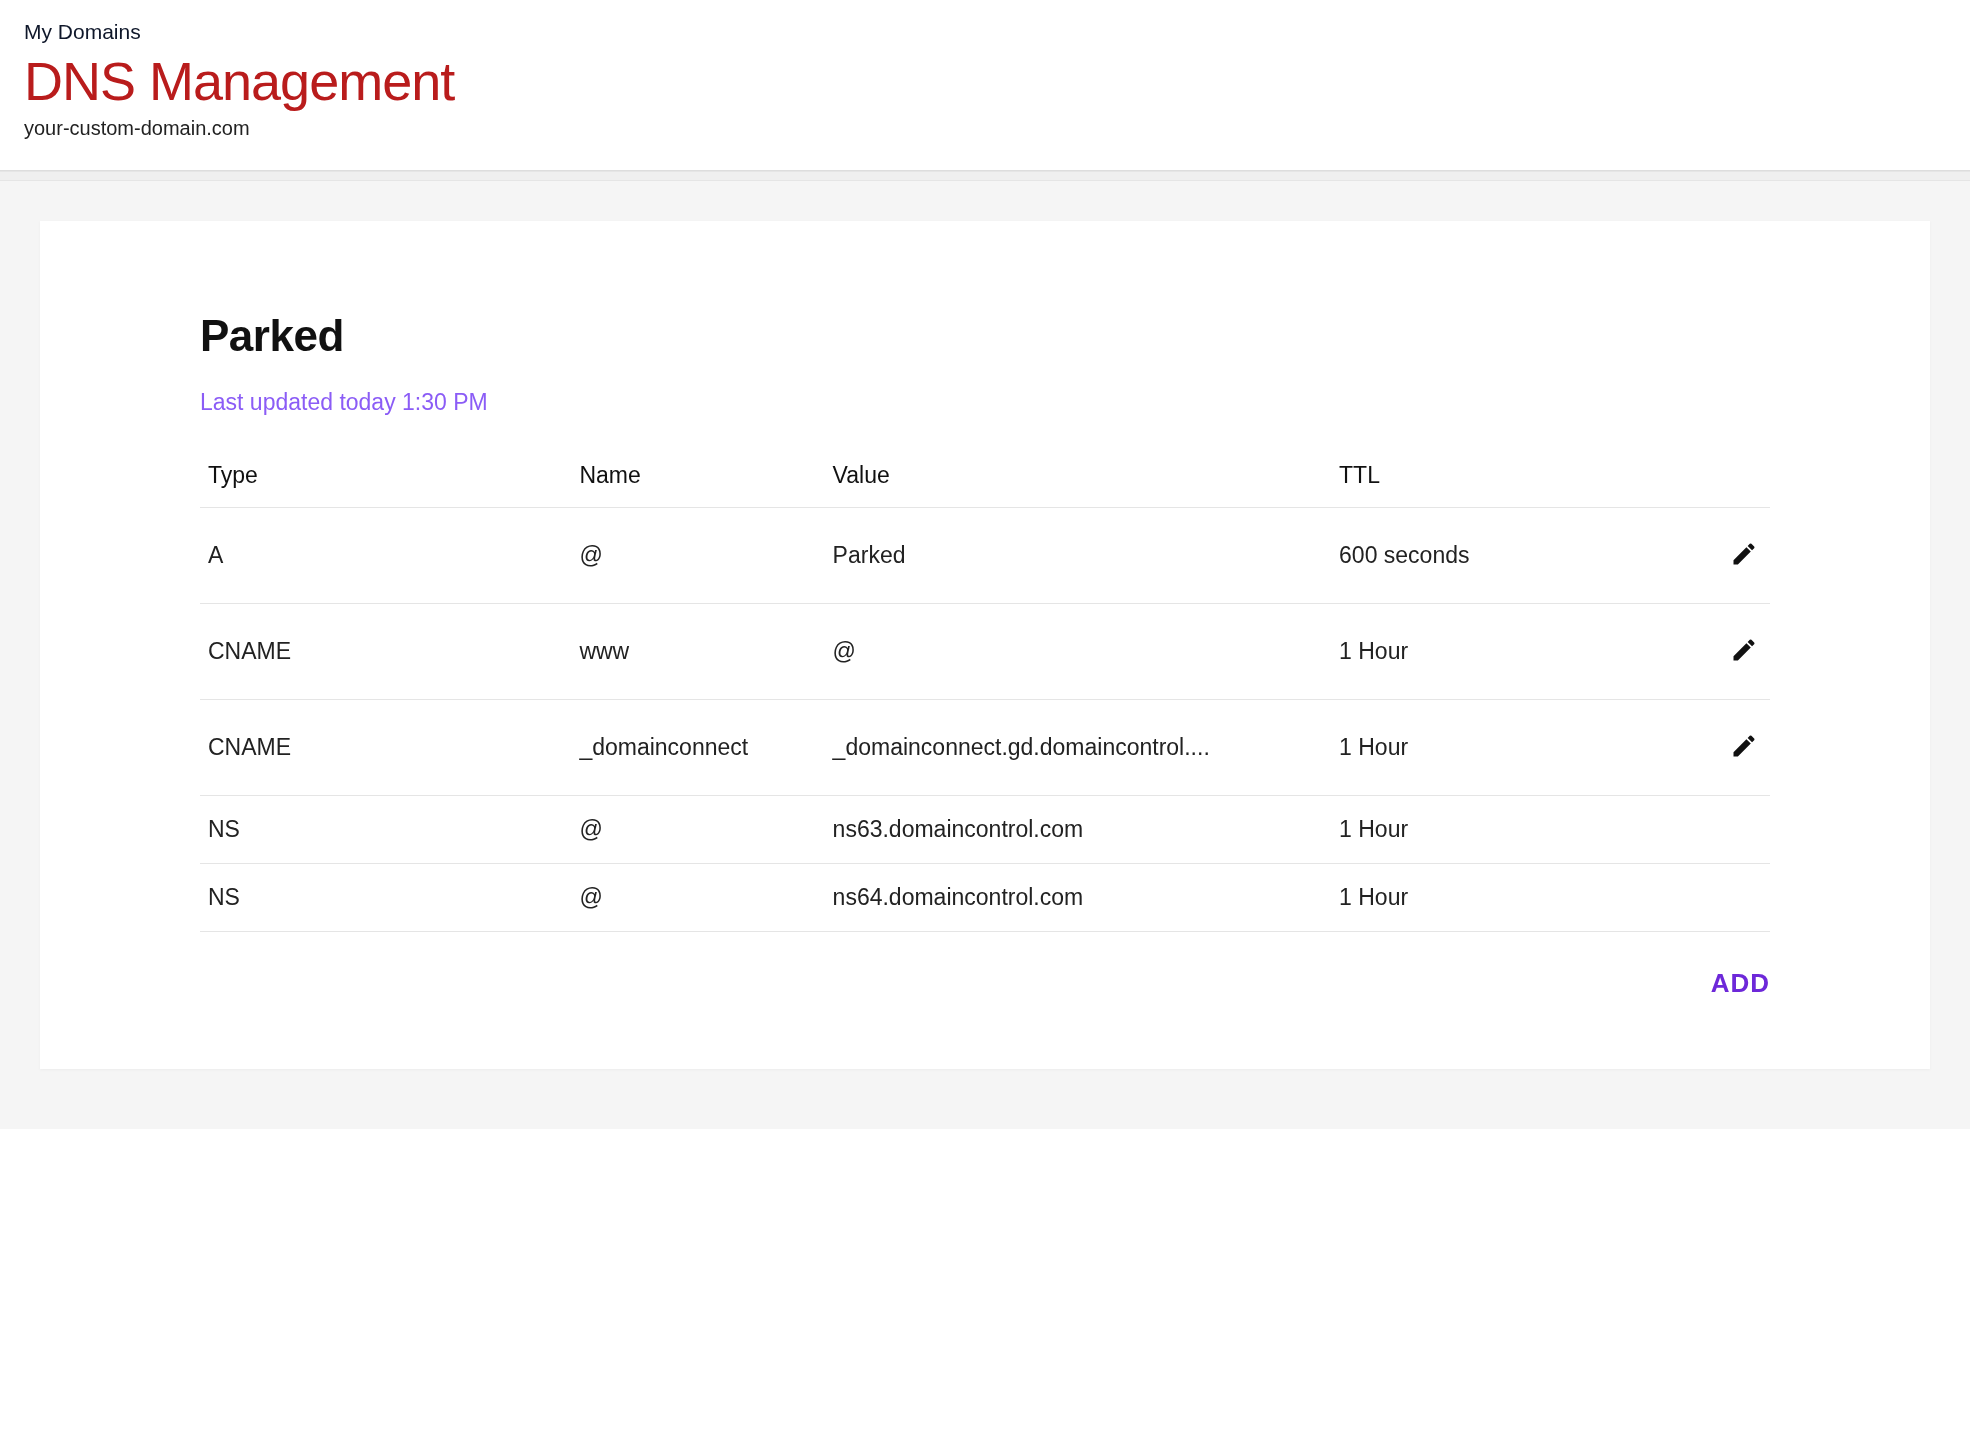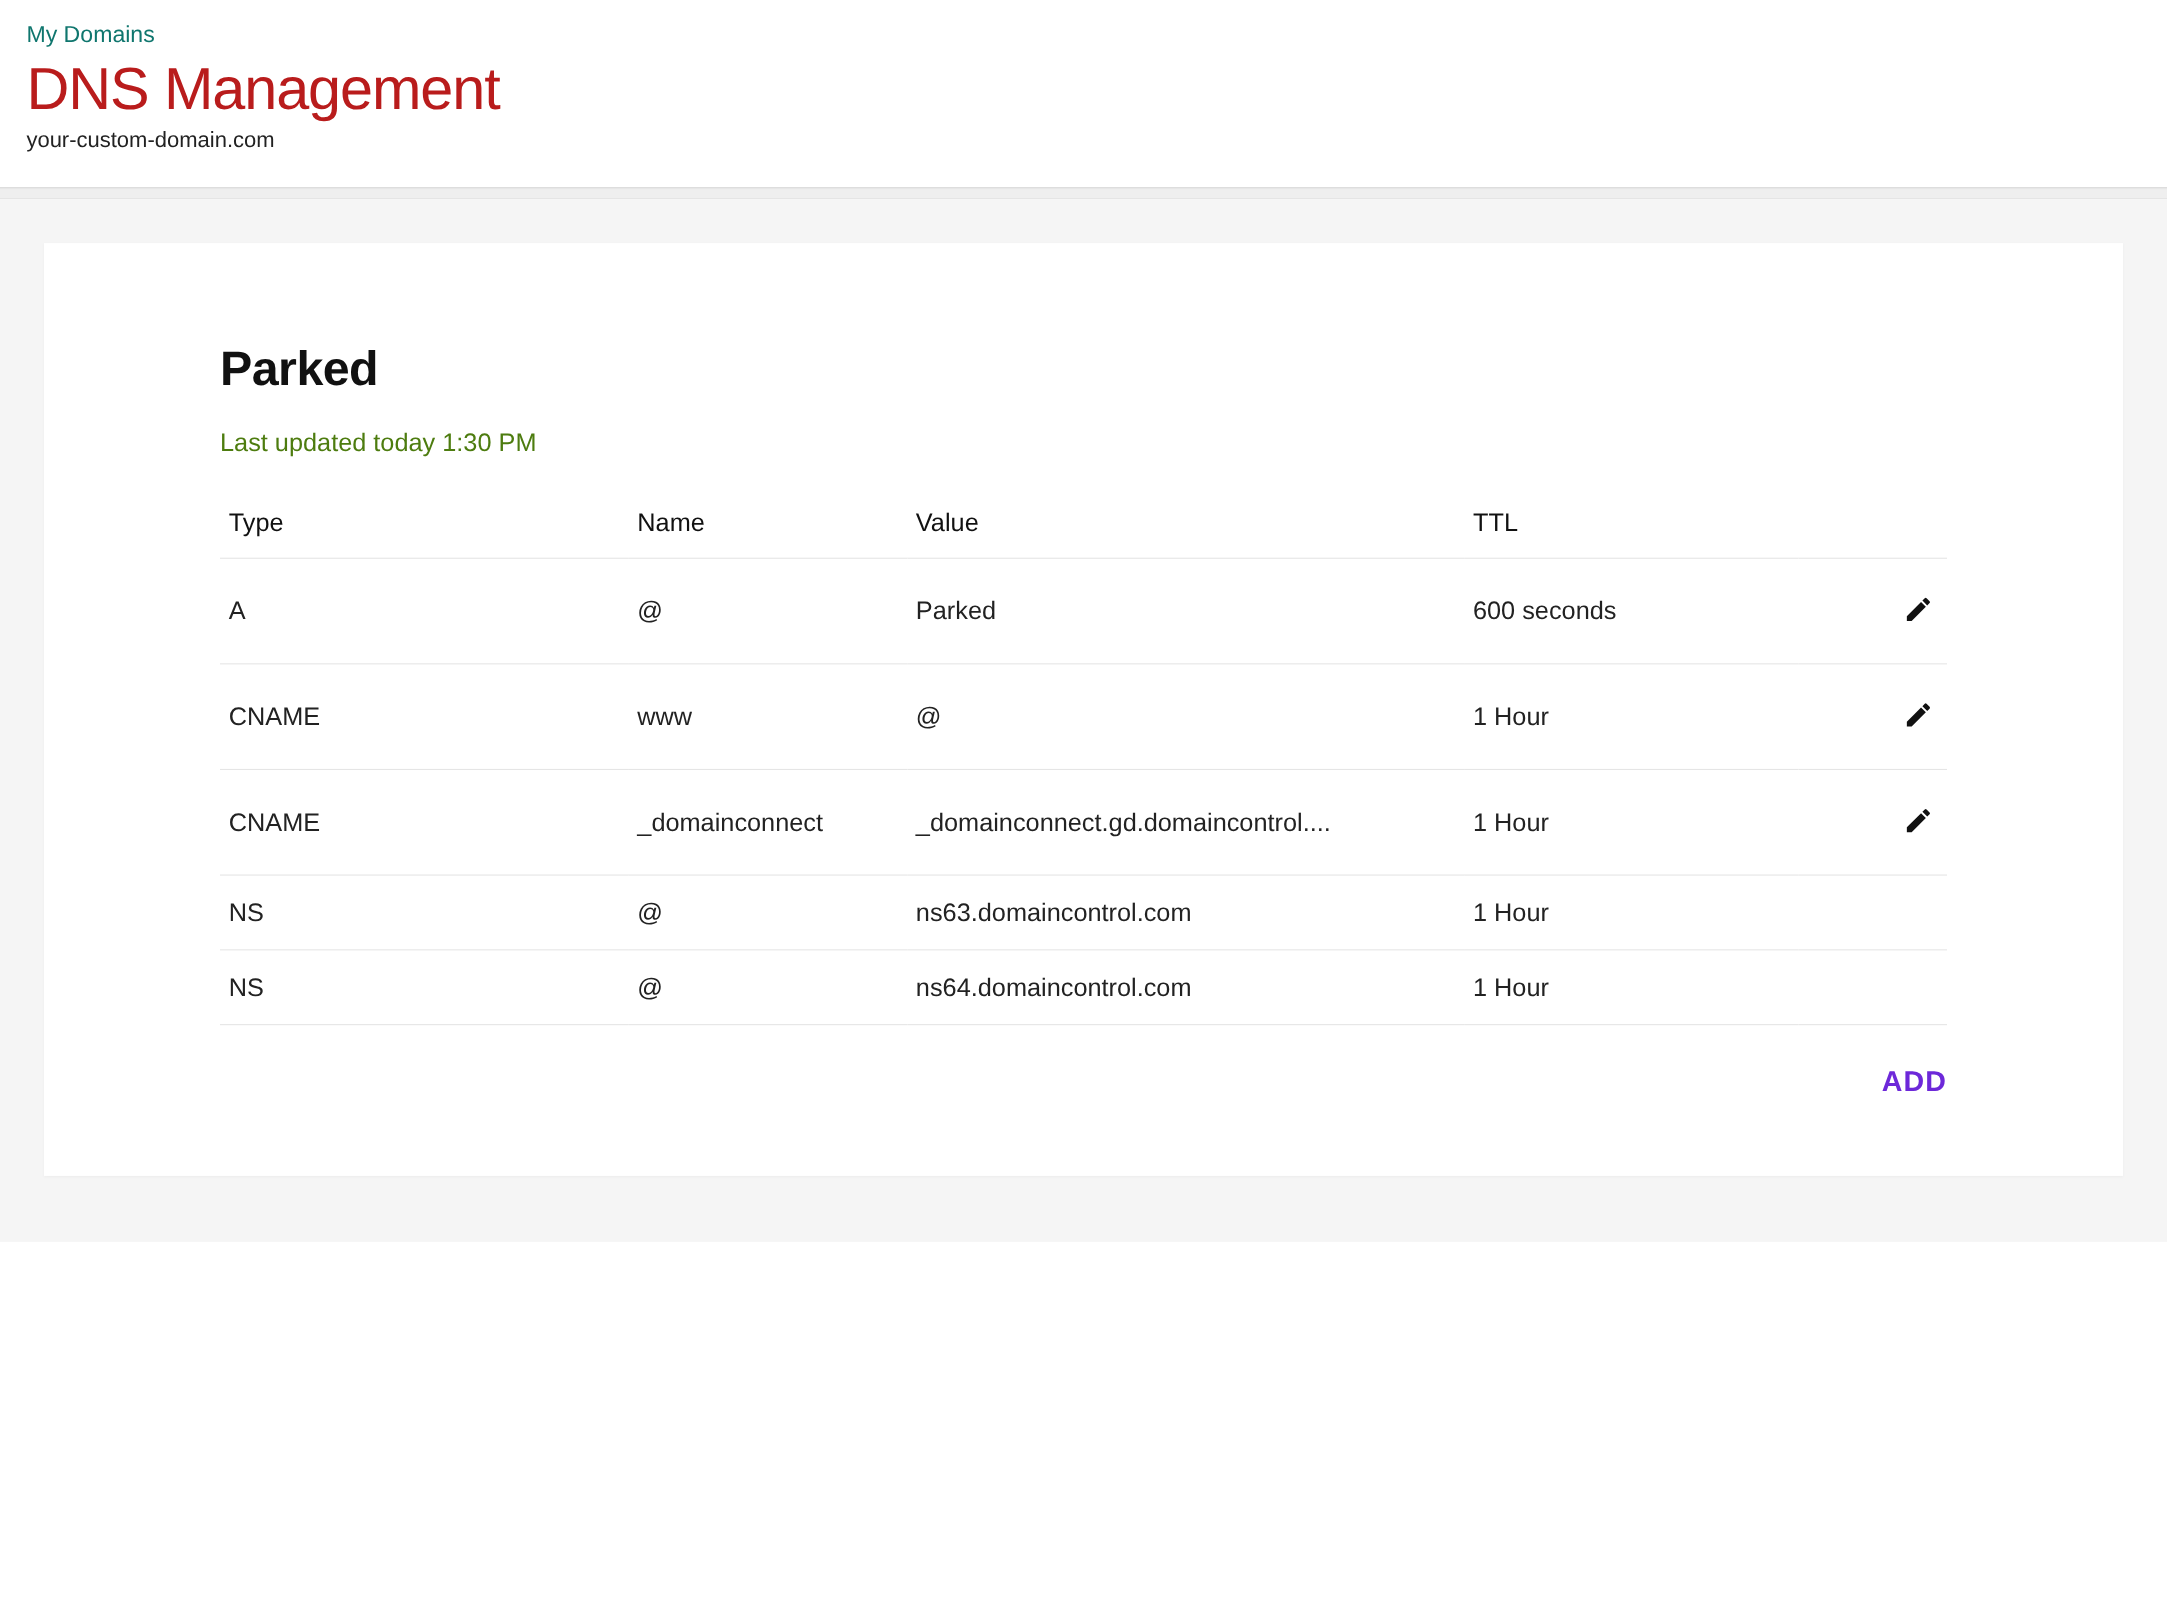--- a/index.html
+++ b/index.html
@@ -11,21 +11,21 @@
       font-family: -apple-system, BlinkMacSystemFont, "Segoe UI", Helvetica, Arial, sans-serif;
       background: #fff;
       color: #111;
     }
     .header-section {
       padding: 20px 24px 30px 24px;
       background: #fff;
       border-bottom: 1px solid #ddd;
     }
     .breadcrumb {
-      color: #0f766e;
+      color: #0f172a;
       font-size: 21px;
       font-weight: 400;
       text-decoration: none;
       cursor: pointer;
       display: inline-block;
       margin-bottom: 8px;
     }
     .page-title {
       font-size: 54px;
       font-weight: 400;
@@ -57,21 +57,21 @@
       box-shadow: 0 1px 3px rgba(0,0,0,0.04);
     }
     .section-title {
       font-size: 44px;
       font-weight: 600;
       color: #111;
       letter-spacing: -0.5px;
       margin-bottom: 28px;
     }
     .last-updated {
-      color: #4d7c0f;
+      color: #8b5cf6;
       font-size: 23px;
       font-weight: 400;
       margin-bottom: 32px;
     }
     .records-table {
       width: 100%;
       border-collapse: collapse;
     }
     .records-table thead th {
       text-align: left;

